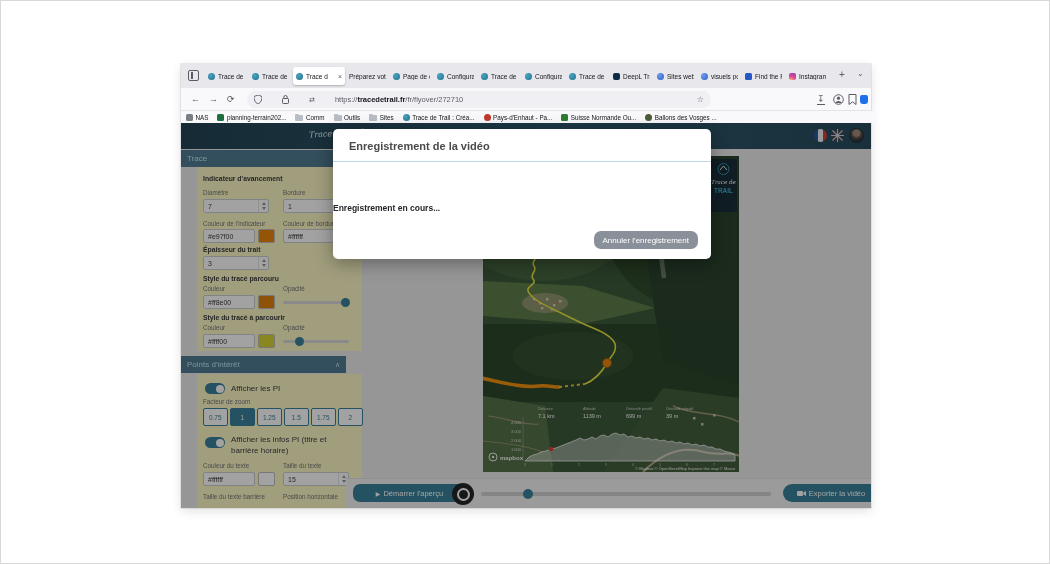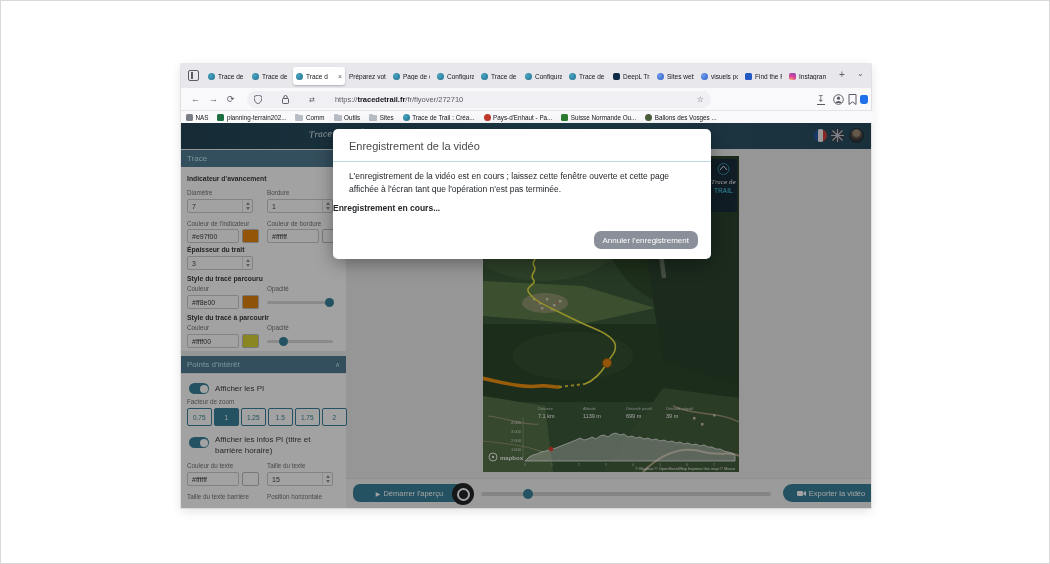--- a/index.html
+++ b/index.html
@@ -36,21 +36,21 @@
   .logo{position:absolute;left:128px;top:6px;font-family:"DejaVu Serif",serif;font-style:italic;font-size:8px;color:#eaf6fa;transform:rotate(-3deg);}
   .navtracer{position:absolute;left:258px;top:8px;font-size:9px;font-weight:700;letter-spacing:2.5px;color:#fff;}
   .flag{position:absolute;top:6px;width:13px;height:13px;border-radius:50%;overflow:hidden;display:flex;}
   .flag i{flex:1;}
   .avatar{position:absolute;top:5px;width:15px;height:15px;border-radius:50%;background:radial-gradient(circle at 50% 32%,#9a8672 0 28%,#4a4238 45%,#23262e 75%);border:1px solid #0d2330;box-sizing:border-box;}
   
   .viewport{position:absolute;left:0;top:85px;width:690px;height:359px;background:#ececec;overflow:hidden;}
   .sidebar{position:absolute;left:0;top:0;width:165px;height:359px;background:#ececec;}
   .sechead{position:absolute;left:0;width:165px;height:17px;background:#47738a;color:#b9e6f3;font-size:8px;display:flex;align-items:center;padding:0 6px;box-sizing:border-box;}
   .sechead .chev{margin-left:auto;font-size:7px;color:#b9e6f3;}
-  .panel{position:absolute;left:0;width:165px;background:#ffffff;}
+  .panel{position:absolute;left:16px;width:165px;background:#fef9c3;}
   .blbl{position:absolute;font-size:6.8px;font-weight:700;color:#2f2f2f;}
   .lbl{position:absolute;font-size:6.3px;color:#6b6b6b;}
   .field{position:absolute;display:flex;align-items:center;background:#fff;border:1px solid #c6cbd1;border-radius:2px;font-size:7px;color:#333;padding-left:4px;box-sizing:border-box;height:14px;}
   .spin{margin-left:auto;align-self:stretch;width:9px;border-left:1px solid #e3e3e3;display:flex;flex-direction:column;align-items:center;justify-content:center;gap:1.5px;}
   .spin i{width:0;height:0;border-left:2.5px solid transparent;border-right:2.5px solid transparent;}
   .spin .up{border-bottom:3px solid #8d8d8d;}
   .spin .dn{border-top:3px solid #8d8d8d;}
   .sw{position:absolute;width:17px;height:14px;border:1px solid #b9b9b9;border-radius:2px;box-sizing:border-box;}
   .srail{position:absolute;height:3px;background:#d8d8d8;border-radius:2px;}
   .sthumb{position:absolute;top:-3px;width:9px;height:9px;border-radius:50%;background:#2d7b94;}
@@ -64,21 +64,21 @@
   .bottombar{position:absolute;left:165px;top:329px;width:525px;height:30px;background:#f4f4f4;border-top:1px solid #e0e0e0;box-sizing:border-box;}
   .tealbtn{position:absolute;background:#2d7b94;color:#fff;border-radius:14px;font-size:7.5px;display:flex;align-items:center;justify-content:center;gap:3px;}
   .recbtn{position:absolute;width:22px;height:22px;border-radius:50%;background:#17181c;display:flex;align-items:center;justify-content:center;}
   .recbtn i{width:9px;height:9px;border:2px solid #fff;border-radius:50%;}
   .ptrack{position:absolute;height:4px;background:#cdcdcd;border-radius:2px;}
   .pthumb{position:absolute;top:-3px;width:10px;height:10px;border-radius:50%;background:#2d7b94;}
   
   .dim{position:absolute;left:0;top:59px;width:690px;height:385px;background:rgba(22,22,22,.40);z-index:100;}
   .modal{position:absolute;left:152px;top:65px;width:378px;height:130px;background:#fff;border-radius:5px;z-index:120;
          box-shadow:0 4px 18px rgba(0,0,0,.35);}
-  .mtitle{position:absolute;left:16px;top:11px;font-size:11px;color:#4a4a4a;font-weight:400;}
+  .mtitle{position:absolute;left:16px;top:11px;font-size:11px;color:#4a4a4a;font-weight:700;}
   .mdiv{position:absolute;left:0;top:32px;width:378px;height:1px;background:#bcd8e6;}
   .mbody{position:absolute;left:16px;top:41px;width:346px;font-size:8.5px;color:#23272b;line-height:1.55;}
   .mstatus{position:absolute;left:0;top:74px;width:378px;font-size:8.5px;font-weight:700;color:#23272b;}
   .mcancel{position:absolute;right:13px;bottom:10px;background:#8a9099;color:#fff;font-size:8px;padding:4.5px 9px;border-radius:7px;}
   .icb{position:absolute;color:#5b5b66;font-size:9px;line-height:1;}
 </style>
 </head>
 <body>
 
 <div class="canvas">
@@ -443,19 +443,18 @@
         <span>Exporter la vidéo</span>
       </div>
     </div>
   </div>
 
   <div class="dim"></div>
 
   <div class="modal">
     <div class="mtitle">Enregistrement de la vidéo</div>
     <div class="mdiv"></div>
-    <div class="mbody">L'enregistrement de la vidéo est en cours ; laissez cette fenêtre ouverte et cette page affichée à l'écran tant que l'opération n'est pas terminée.</div>
     <div class="mstatus">Enregistrement en cours...</div>
     <div class="mcancel">Annuler l'enregistrement</div>
   </div>
 
  </div>
 </div>
 
 </body></html>

